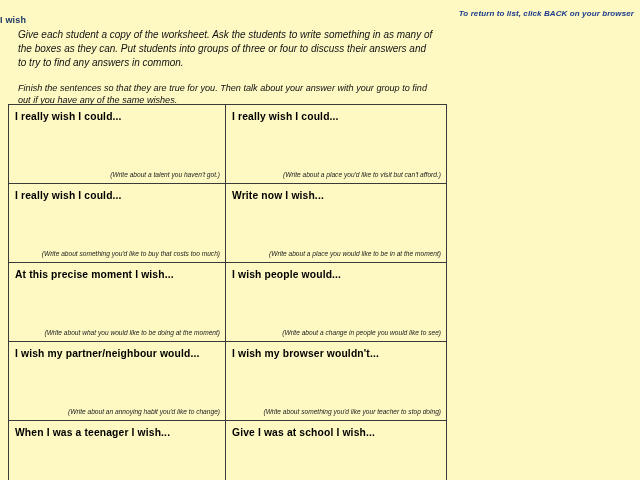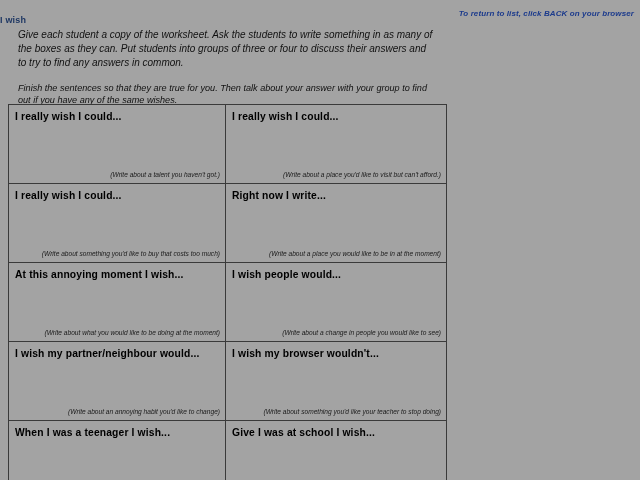--- a/index.html
+++ b/index.html
@@ -11,21 +11,21 @@
     overflow: hidden;
   }
   body {
     font-family: "Liberation Sans", sans-serif;
     color: #000000;
   }
   .page {
     position: relative;
     width: 640px;
     height: 480px;
-    background: #a3a3a3;
+    background: #fef9c3;
   }
 
   
   .return-bar {
     position: absolute;
     top: 2px;
     right: 6px;
     text-align: right;
   }
   .return-link {
@@ -157,29 +157,29 @@
       </tr>
       <tr>
         <td class="col-left">
           <div class="cell-inner">
             <div class="prompt">I really wish I could...</div>
             <div class="hint">(Write about something you'd like to buy that costs too much)</div>
           </div>
         </td>
         <td class="col-right">
           <div class="cell-inner">
-            <div class="prompt">Right now I write...</div>
+            <div class="prompt">Write now I wish...</div>
             <div class="hint">(Write about a place you would like to be in at the moment)</div>
           </div>
         </td>
       </tr>
       <tr>
         <td class="col-left">
           <div class="cell-inner">
-            <div class="prompt">At this annoying moment I wish...</div>
+            <div class="prompt">At this precise moment I wish...</div>
             <div class="hint">(Write about what you would like to be doing at the moment)</div>
           </div>
         </td>
         <td class="col-right">
           <div class="cell-inner">
             <div class="prompt">I wish people would...</div>
             <div class="hint">(Write about a change in people you would like to see)</div>
           </div>
         </td>
       </tr>

